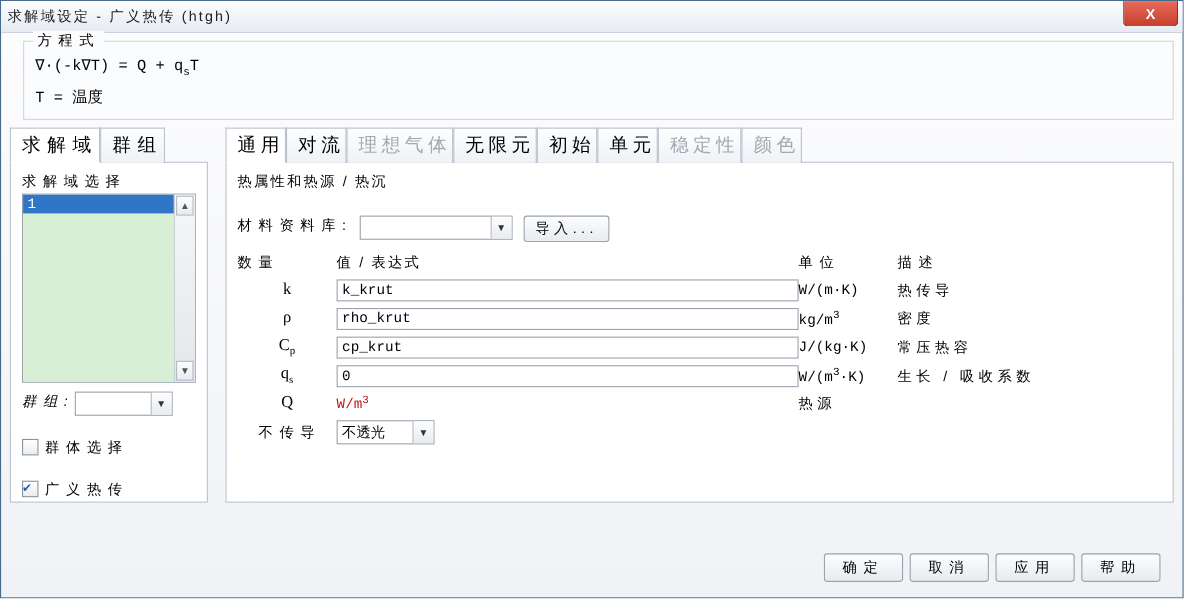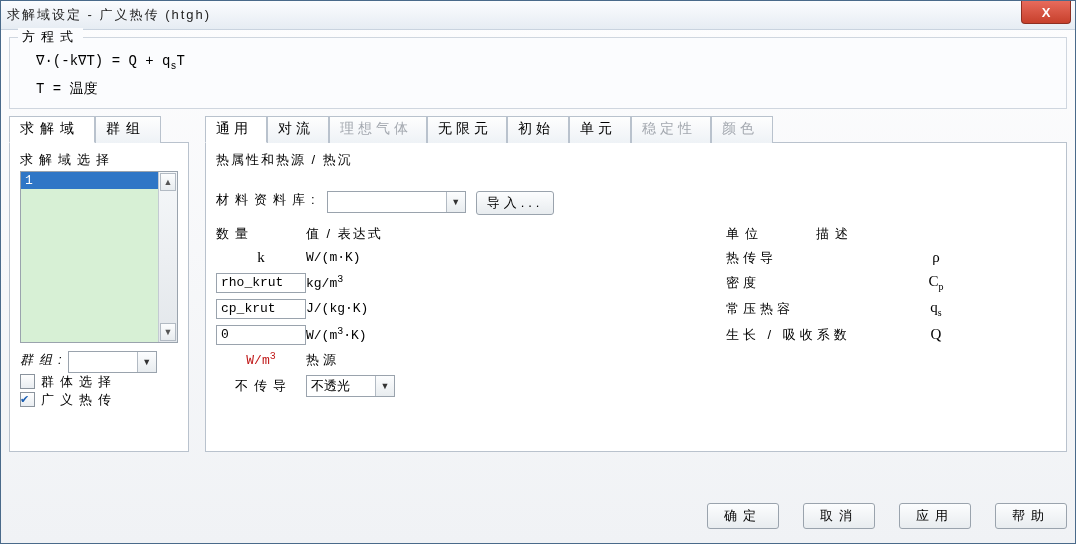--- a/index.html
+++ b/index.html
@@ -1,63 +1,63 @@
 <!DOCTYPE html>
 <html><head>
 <meta charset="utf-8">
 <style>
   html,body{margin:0;padding:0;font-family:"Microsoft YaHei","SimSun",Tahoma,sans-serif;font-size:13px;background:#fff;}
   .window{width:1076px;height:544px;border:1px solid #4a6a8a;position:relative;background:linear-gradient(#fdfdfe,#f0f2f5);box-sizing:border-box;}
   .titlebar{height:28px;background:linear-gradient(#fbfcfe,#e6ecf3);border-bottom:1px solid #c9d3df;display:flex;align-items:center;padding:0 6px;position:relative;}
   .titlebar .title{letter-spacing:2px;color:#222;}
   .close-btn{position:absolute;right:4px;top:0;width:48px;height:22px;background:linear-gradient(#e86b5c,#c7402c);border:1px solid #8e2f22;border-top:none;border-radius:0 0 4px 4px;color:#fff;display:flex;align-items:center;justify-content:center;font-weight:bold;font-size:13px;cursor:default;}
   .client{position:absolute;left:8px;right:8px;top:36px;bottom:8px;}
-  .eqbox{border:1px solid #cfd6df;padding:6px 10px 10px 26px;margin-bottom:6px;position:relative;background:#fbfcfe;}
+  .eqbox{border:1px solid #cfd6df;padding:6px 10px 10px 10px;margin-bottom:6px;position:relative;background:#fbfcfe;margin-left:12px;}
   .eqbox .legend{position:absolute;top:-10px;left:8px;background:#fbfcfe;padding:0 4px;letter-spacing:6px;}
   .eq{font-family:"Courier New",monospace;font-size:14px;margin:8px 0 0 0;}
   .sub{font-size:10px;vertical-align:sub;}
   .sup{font-size:10px;vertical-align:super;}
   .row2{display:flex;align-items:flex-start;height:350px;}
   .left-side{width:180px;}
   .tabs{display:flex;}
-  .tab{border:1px solid #b9c2cd;border-bottom:none;padding:3px 14px 4px 10px;background:linear-gradient(#fefefe,#eef2f6);letter-spacing:6px;font-size:14px;margin-right:0;position:relative;top:1px;}
+  .tab{border:1px solid #b9c2cd;border-bottom:none;padding:3px 1px 4px 10px;background:linear-gradient(#fefefe,#eef2f6);letter-spacing:6px;font-size:17px;margin-right:0;position:relative;top:1px;}
   .tab.active{background:#fff;z-index:3;border-bottom:1px solid #fff;}
   .tab.disabled{color:#a3a8af;}
   .panel{border:1px solid #b9c2cd;background:#fff;padding:8px 10px;box-sizing:border-box;}
   .left-panel{height:310px;display:flex;flex-direction:column;}
   .sel-label{letter-spacing:6px;margin-bottom:2px;}
   .listbox{flex:0 0 auto;display:flex;border:1px solid #9aa3ad;width:156px;height:170px;}
   .listbox .items{flex:1;background:#d7f0d5;}
   .listbox .items .item{background:#2f76c6;color:#fff;padding:1px 4px;font-family:"Courier New",monospace;}
   .listbox .sb{width:18px;background:linear-gradient(#f5f7f9,#e3e7eb);border-left:1px solid #c3cad2;position:relative;}
   .listbox .sb .arr{height:16px;border:1px solid #b2bac3;margin:1px;display:flex;align-items:center;justify-content:center;font-size:9px;color:#555;background:linear-gradient(#fcfdfe,#e8ecef);}
   .group-row{margin-top:8px;display:flex;align-items:flex-start;font-style:italic;}
   .group-row label{letter-spacing:6px;}
   .combo{display:inline-flex;align-items:center;border:1px solid #9aa3ad;height:20px;background:#fff;}
   .combo .val{min-width:60px;padding:0 4px;}
   .combo .btn{width:18px;height:100%;border-left:1px solid #b2bac3;background:linear-gradient(#fcfdfe,#e8ecef);display:flex;align-items:center;justify-content:center;font-size:9px;color:#333;}
-  .chk-row{margin-top:0;display:flex;align-items:center;letter-spacing:6px;}
+  .chk-row{margin-top:20px;display:flex;align-items:center;letter-spacing:6px;}
   .chk{width:13px;height:13px;border:1px solid #8a939d;margin-right:6px;display:inline-flex;align-items:center;justify-content:center;font-size:11px;background:linear-gradient(#fefefe,#e9edf1);}
   .chk.checked::after{content:"✔";color:#1b5fb3;font-size:11px;line-height:11px;}
   .right-side{flex:1;margin-left:16px;display:flex;flex-direction:column;}
   .right-panel{height:310px;}
   .section-title{letter-spacing:2px;margin-bottom:22px;}
   .mat-row{display:flex;align-items:flex-start;margin-bottom:10px;}
   .mat-row .lbl{letter-spacing:6px;margin-right:6px;}
   .btn3d{border:1px solid #9aa3ad;background:linear-gradient(#fcfdfe,#e8ecef);padding:2px 10px;border-radius:3px;letter-spacing:4px;}
   .grid{display:grid;grid-template-columns:90px 420px 90px 1fr;row-gap:6px;align-items:center;}
   .hdr{letter-spacing:6px;font-weight:normal;}
   .qty{font-family:"Times New Roman",serif;font-size:15px;text-align:center;}
   .valinput{width:100%;height:20px;border:1px solid #9aa3ad;padding:1px 4px;font-family:"Courier New",monospace;font-size:13px;box-sizing:border-box;}
   .unit{font-family:Liberation Mono, monospace;font-size:13px;white-space:nowrap;}
-  .unit.red{color:#c01818;text-align:center;}
+  .unit.red{color:#c01818;}
   .desc{letter-spacing:4px;font-size:13px;white-space:nowrap;}
   .opaque-row{display:flex;align-items:center;margin-top:6px;}
   .opaque-row .ql{letter-spacing:6px;width:90px;text-align:right;padding-right:14px;box-sizing:border-box;}
-  .footer{position:absolute;right:0;bottom:6px;display:flex;gap:24px;}
+  .footer{position:absolute;right:12px;bottom:6px;display:flex;gap:6px;}
   .fbtn{border:1px solid #9aa3ad;background:linear-gradient(#fcfdfe,#e8ecef);padding:3px 16px;border-radius:3px;letter-spacing:6px;}
 </style>
 </head>
 <body>
 
 <div class="window">
   <div class="titlebar">
     <span class="title">求解域设定 - 广义热传 (htgh)</span>
     <div class="close-btn">
         <span>X</span>
@@ -131,20 +131,21 @@
             </div>
             <span class="btn3d"><span>导入...</span></span>
           </div>
 
           <div class="grid" id="prop-grid">
             <div class="hdr">数量</div>
             <div class="hdr" style="letter-spacing:2px;">值 / 表达式</div>
             <div class="hdr">单位</div>
             <div class="hdr">描述</div>
           <div class="qty">k</div>
+              <div><input class="valinput" value="k_krut" style=""></div>
               <div class="unit">W/(m·K)</div>
               <div class="desc">热传导</div>
               <div class="qty">ρ</div>
               <div><input class="valinput" value="rho_krut" style=""></div>
               <div class="unit">kg/m<span class="sup">3</span></div>
               <div class="desc">密度</div>
               <div class="qty">C<span class="sub">p</span></div>
               <div><input class="valinput" value="cp_krut" style=""></div>
               <div class="unit">J/(kg·K)</div>
               <div class="desc">常压热容</div>

